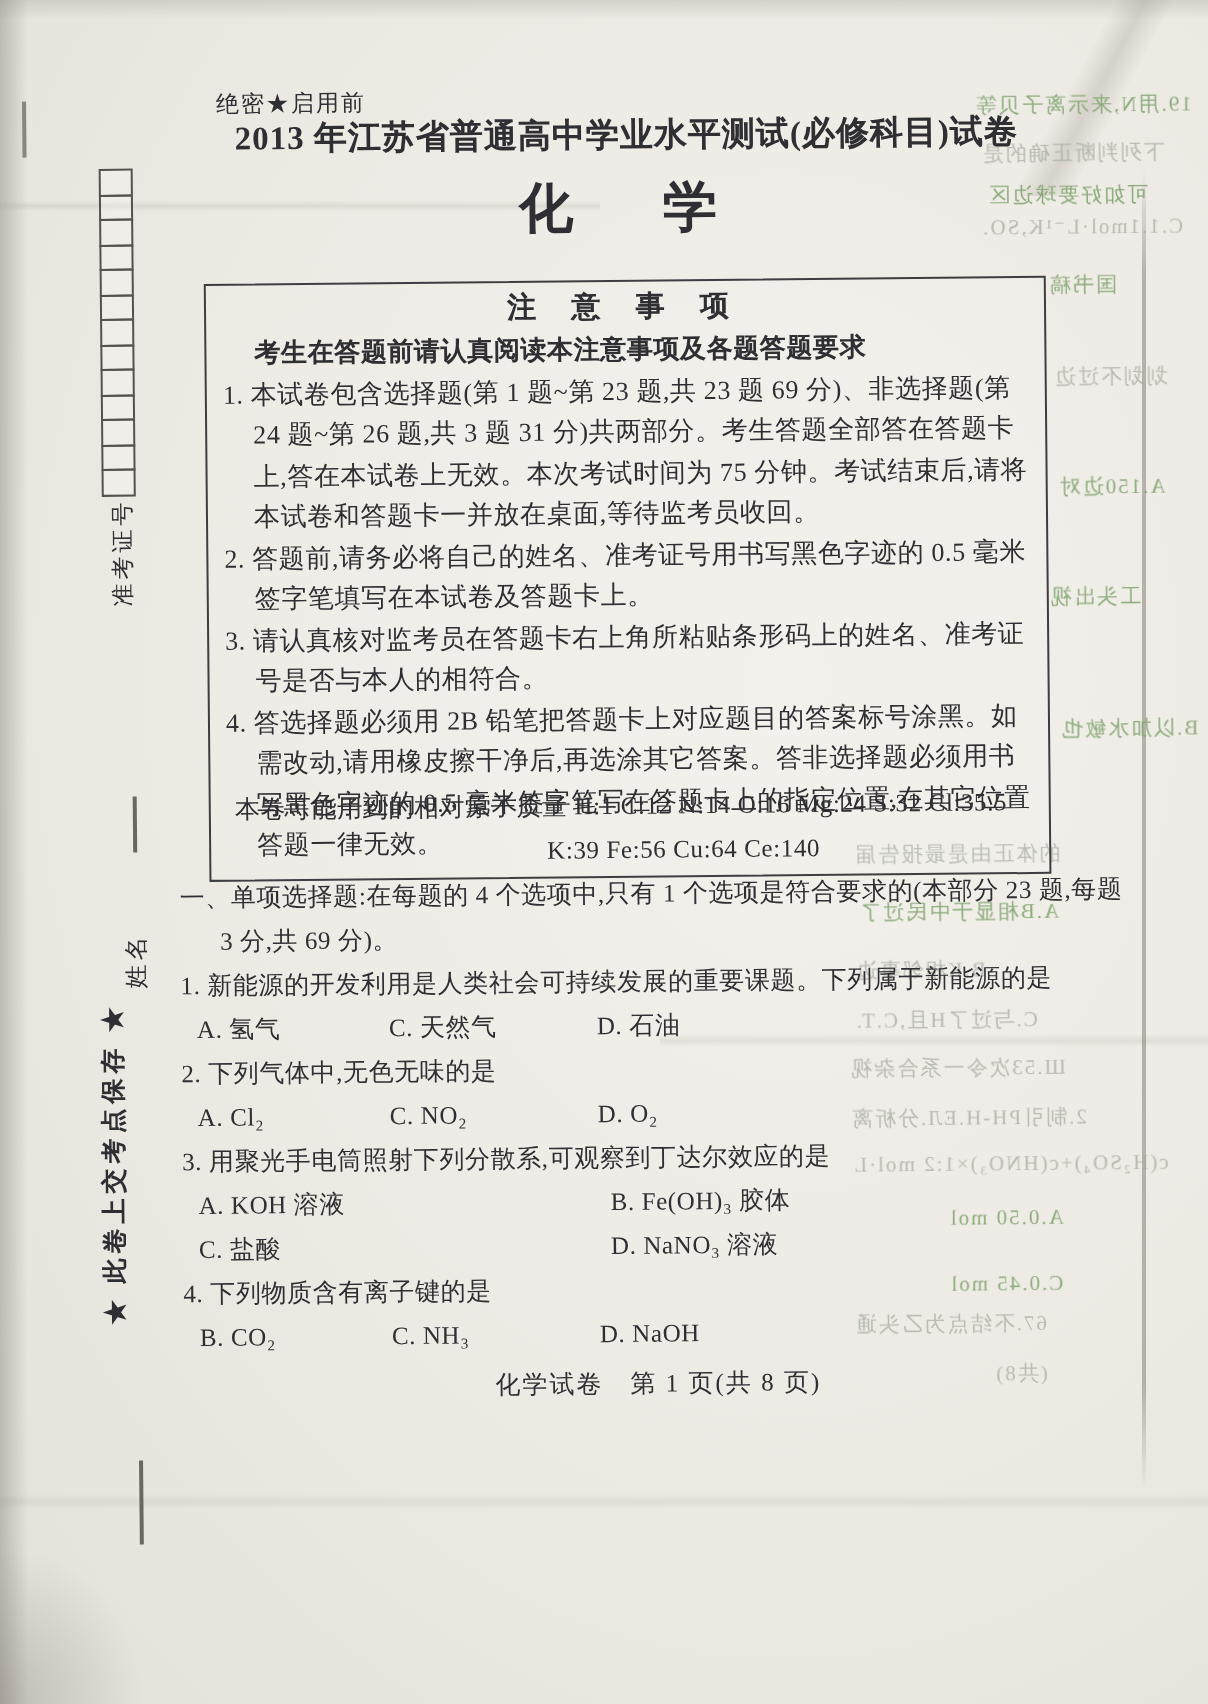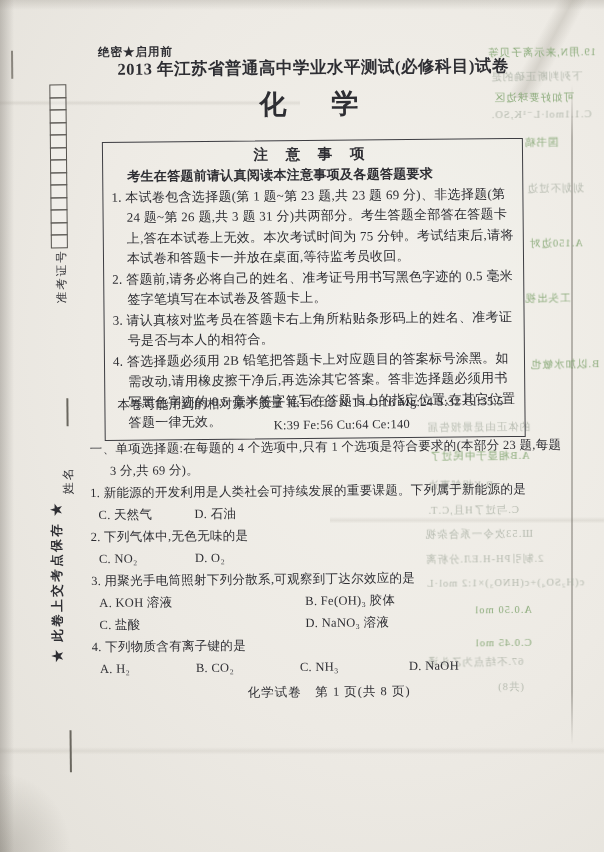--- a/index.html
+++ b/index.html
@@ -30,21 +30,21 @@
     background:linear-gradient(to bottom, rgba(0,0,0,0) 28%, rgba(150,145,134,.14) 50%, rgba(0,0,0,0) 70%);}
   .smudge-bl{position:absolute;left:-18px;top:772px;width:90px;height:100px;
     background:radial-gradient(ellipse at 20% 80%, rgba(120,115,105,.35), rgba(120,115,105,0) 70%);}
   .page-edge-line{position:absolute;left:571px;top:85px;width:2px;height:660px;
     background:linear-gradient(to bottom, rgba(110,106,98,0), rgba(110,106,98,.45) 8%, rgba(110,106,98,.45) 92%, rgba(110,106,98,0));}
 
   .tilt{position:absolute;left:0;top:0;width:604px;height:852px;
     transform:rotate(-0.55deg);transform-origin:100px 780px;}
 
   
-  .classification{position:absolute;left:105px;top:45px;font-size:11.5px;font-weight:bold;letter-spacing:1px;}
+  .classification{position:absolute;left:115px;top:45px;font-size:11.5px;font-weight:normal;letter-spacing:1px;}
   .main-title{position:absolute;left:40px;top:59px;width:560px;text-align:center;
     font-size:16.5px;font-weight:600;letter-spacing:.5px;}
   .subject-title{position:absolute;left:40px;top:88px;width:560px;text-align:center;
     font-size:27px;font-weight:700;letter-spacing:9px;}
 
   
   .notice-box{position:absolute;left:108px;top:142px;width:421px;box-sizing:border-box;
     border:1.5px solid #3d3d42;padding:3px 8px 6px 8px;background:rgba(255,255,255,.06);}
   .notice-title{text-align:center;font-size:14.5px;font-weight:700;letter-spacing:7px;line-height:21px;}
   .notice-intro{font-weight:700;font-size:13px;line-height:20.5px;padding-left:16px;letter-spacing:.3px;}
@@ -154,47 +154,48 @@
     </div>
 
     <div class="main-col">
       <div class="line masses-1">本卷可能用到的相对原子质量  H:1  C:12  N:14  O:16  Mg:24  S:32  Cl:35.5</div>
       <div class="line masses-2">K:39  Fe:56  Cu:64  Ce:140</div>
       <div class="line section-heading">一、单项选择题:在每题的 4 个选项中,只有 1 个选项是符合要求的(本部分 23 题,每题 3 分,共 69 分)。</div>
 
       <div>
         <div class="line q-text">1. 新能源的开发利用是人类社会可持续发展的重要课题。下列属于新能源的是</div>
         <div class="opts cols-4">
+          <span class="opt">A. 氢气</span>
           <span class="opt">C. 天然气</span>
           <span class="opt">D. 石油</span>
         </div>
       </div>
 
       <div>
         <div class="line q-text">2. 下列气体中,无色无味的是</div>
         <div class="opts cols-4">
+          <span class="opt">A. Cl₂</span>
           <span class="opt">C. NO₂</span>
           <span class="opt">D. O₂</span>
         </div>
       </div>
 
       <div>
         <div class="line q-text">3. 用聚光手电筒照射下列分散系,可观察到丁达尔效应的是</div>
         <div class="opts cols-2">
           <span class="opt">A. KOH 溶液</span>
           <span class="opt">B. Fe(OH)₃ 胶体</span>
           <span class="opt">C. 盐酸</span>
           <span class="opt">D. NaNO₃ 溶液</span>
         </div>
       </div>
 
       <div>
         <div class="line q-text">4. 下列物质含有离子键的是</div>
         <div class="opts cols-4">
-          <span class="opt">A. H₂</span>
           <span class="opt">B. CO₂</span>
           <span class="opt">C. NH₃</span>
           <span class="opt">D. NaOH</span>
         </div>
       </div>
     </div>
 
     <div class="footer">化学试卷　第 1 页(共 8 页)</div>
 
   </div>

